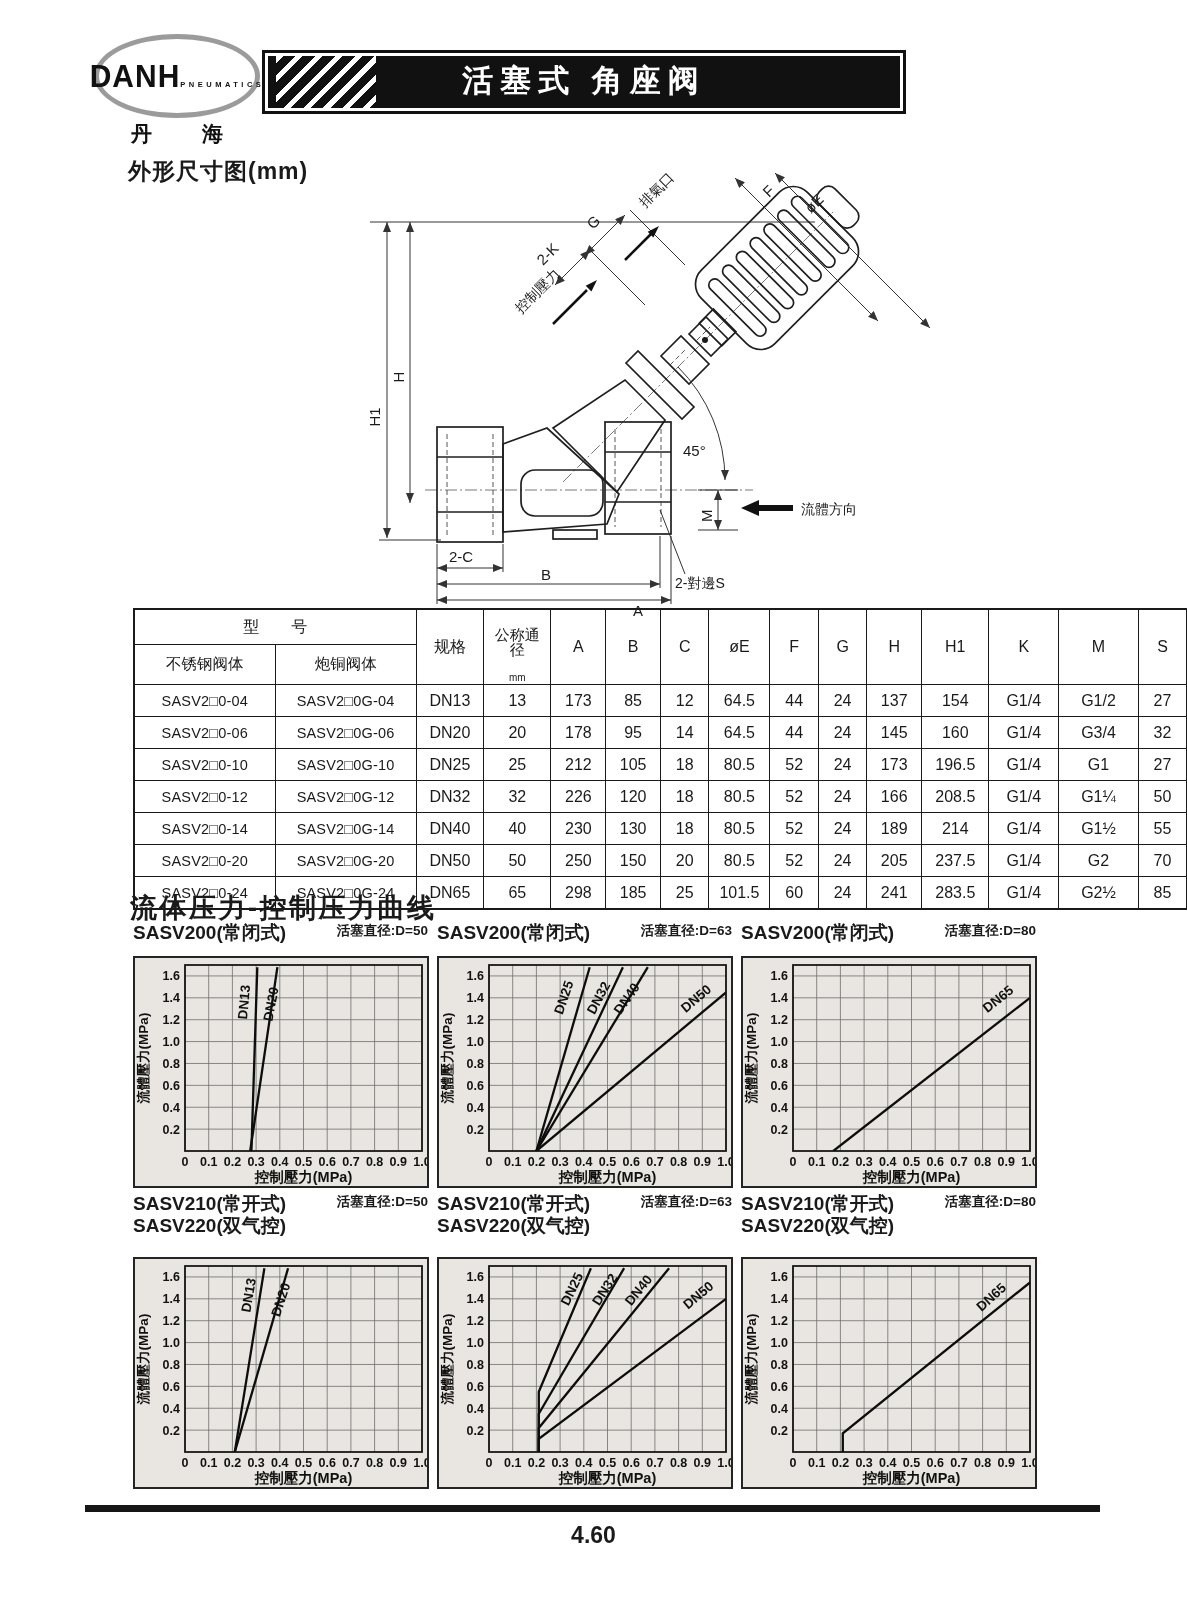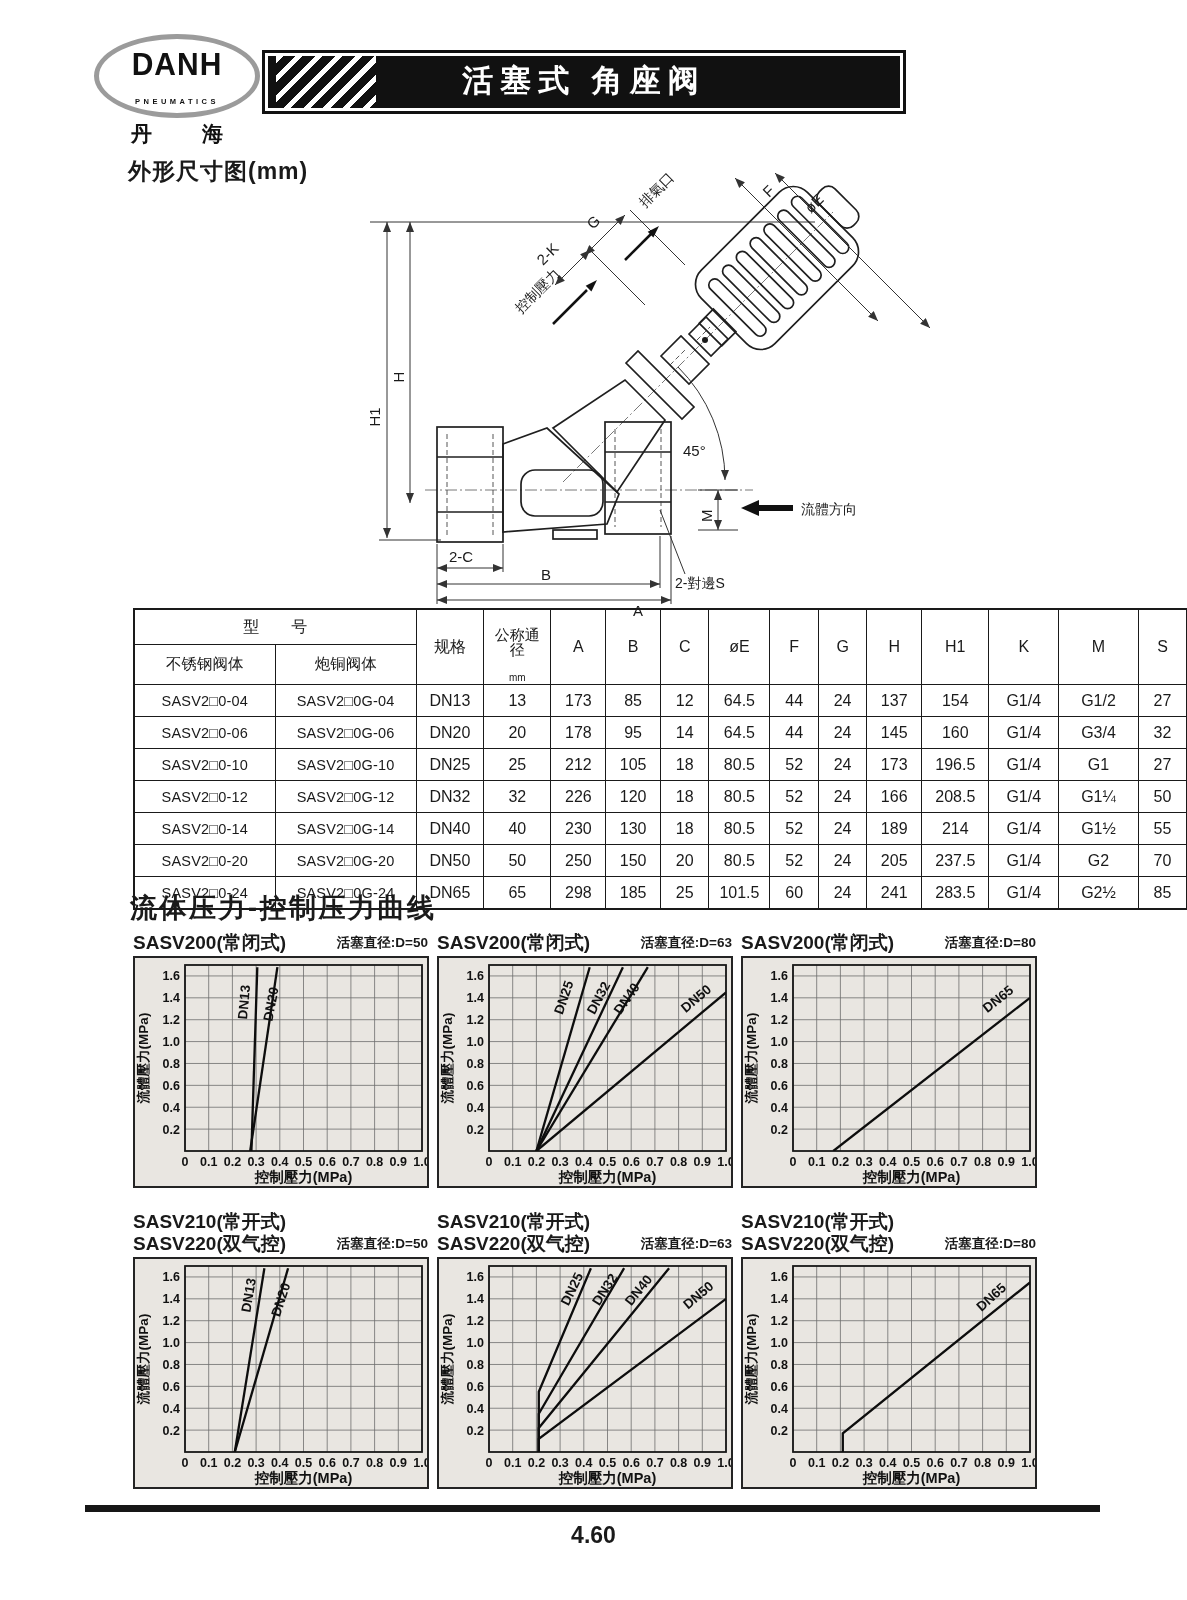--- a/index.html
+++ b/index.html
@@ -1,21 +1,21 @@
 <!DOCTYPE html>
 <html><head>
 <meta charset="utf-8">
 <style>
   html,body{margin:0;padding:0;background:#fff;}
   #page{position:relative;width:1187px;height:1600px;background:#fff;overflow:hidden;
         font-family:"Liberation Sans","DejaVu Sans",sans-serif;color:#1a1a1a;}
   
   .logo-wrap{position:absolute;left:92px;top:34px;width:170px;text-align:center;}
   .logo-oval{width:156px;height:74px;margin:0 auto;border:5px solid #9b9b9b;border-radius:50%;
-             display:flex;flex-direction:column;align-items:center;justify-content:center;background:#fff;}
+             display:flex;flex-direction:row;align-items:center;justify-content:center;background:#fff;}
   .logo-brand{font-weight:900;font-size:30px;letter-spacing:1px;color:#111;transform:scaleY(1.05);}
   .logo-sub{font-size:7.5px;letter-spacing:3.5px;font-weight:bold;color:#111;margin-top:16px;}
   .logo-cn{font-size:21px;font-weight:bold;letter-spacing:22px;margin-top:2px;padding-left:22px;color:#111;}
   .title-bar{position:absolute;left:262px;top:50px;width:644px;height:64px;border:3px solid #111;
              background:#fff;padding:3px;box-sizing:border-box;}
   .title-inner{position:relative;width:100%;height:100%;background:#111;overflow:hidden;}
   .title-stripes{position:absolute;left:8px;top:0;bottom:0;width:100px;
                  background:repeating-linear-gradient(135deg,#fff 0 5px,#111 5px 14px);}
   .title-text{position:absolute;left:0;right:0;top:50%;transform:translateY(-52%);text-align:center;
               color:#fff;font-size:31px;font-weight:bold;letter-spacing:7px;}
@@ -35,21 +35,21 @@
               border:2px solid #1a1a1a;font-size:16px;table-layout:fixed;}
   #dims-table th,#dims-table td{border:1px solid #1a1a1a;text-align:center;padding:1px 0;font-weight:normal;}
   #dims-table thead tr:first-child th{height:28px;}
   #dims-table thead tr:last-child th{height:32px;font-size:15.5px;}
   #dims-table tbody td{height:29px;}
   #dims-table td.model{font-size:14.5px;letter-spacing:.2px;}
   .dn-main{line-height:1.0;font-size:15px;}
   .dn-unit{font-size:10px;line-height:1;}
   
   .chart-block{position:absolute;width:296px;}
-  .chart-head{display:flex;justify-content:space-between;align-items:flex-end;padding:0 1px 2px 0;}
+  .chart-head{display:flex;justify-content:space-between;align-items:flex-start;padding:0 1px 2px 0;}
   .chart-title{font-size:19px;font-weight:bold;line-height:1.15;white-space:nowrap;}
   .piston{font-size:13.5px;font-weight:600;white-space:nowrap;padding-bottom:2px;}
   .chart-panel{width:296px;height:232px;background:#e9e6e1;border:2px solid #242424;box-sizing:border-box;}
   .chart-panel svg text{font-family:"Liberation Sans","DejaVu Sans",sans-serif;fill:#111;}
   
   .foot-rule{position:absolute;left:85px;top:1505px;width:1015px;height:7px;background:#161616;}
   .page-num{position:absolute;left:0;right:0;top:1522px;text-align:center;font-size:23px;font-weight:bold;}
 </style>
 </head>
 <body>

